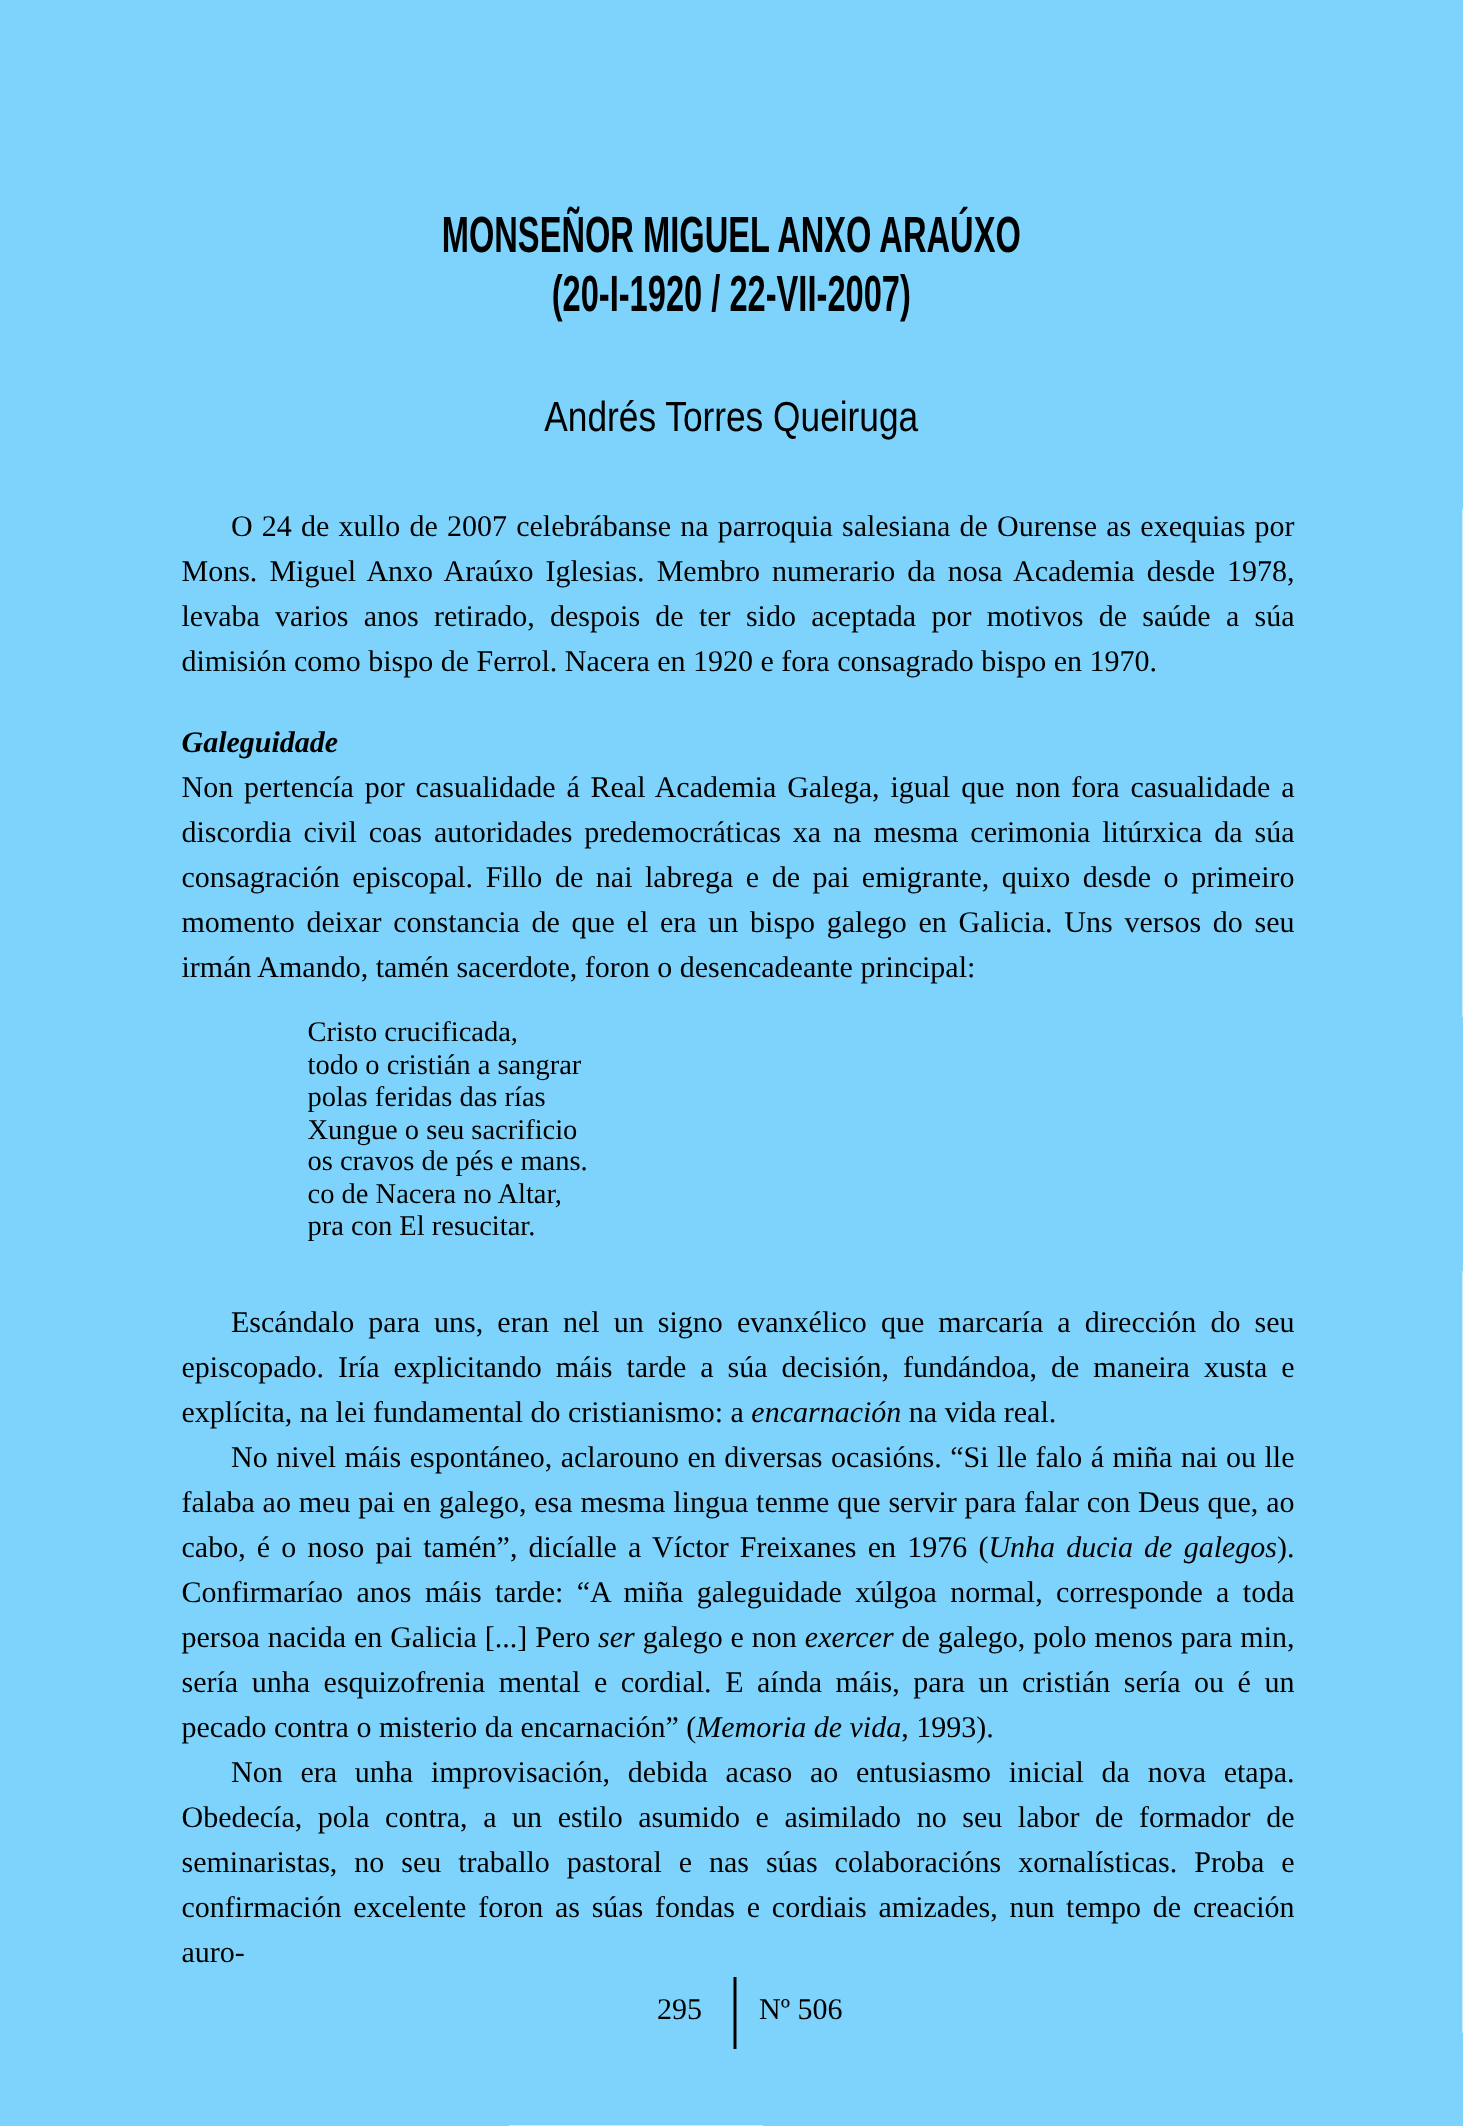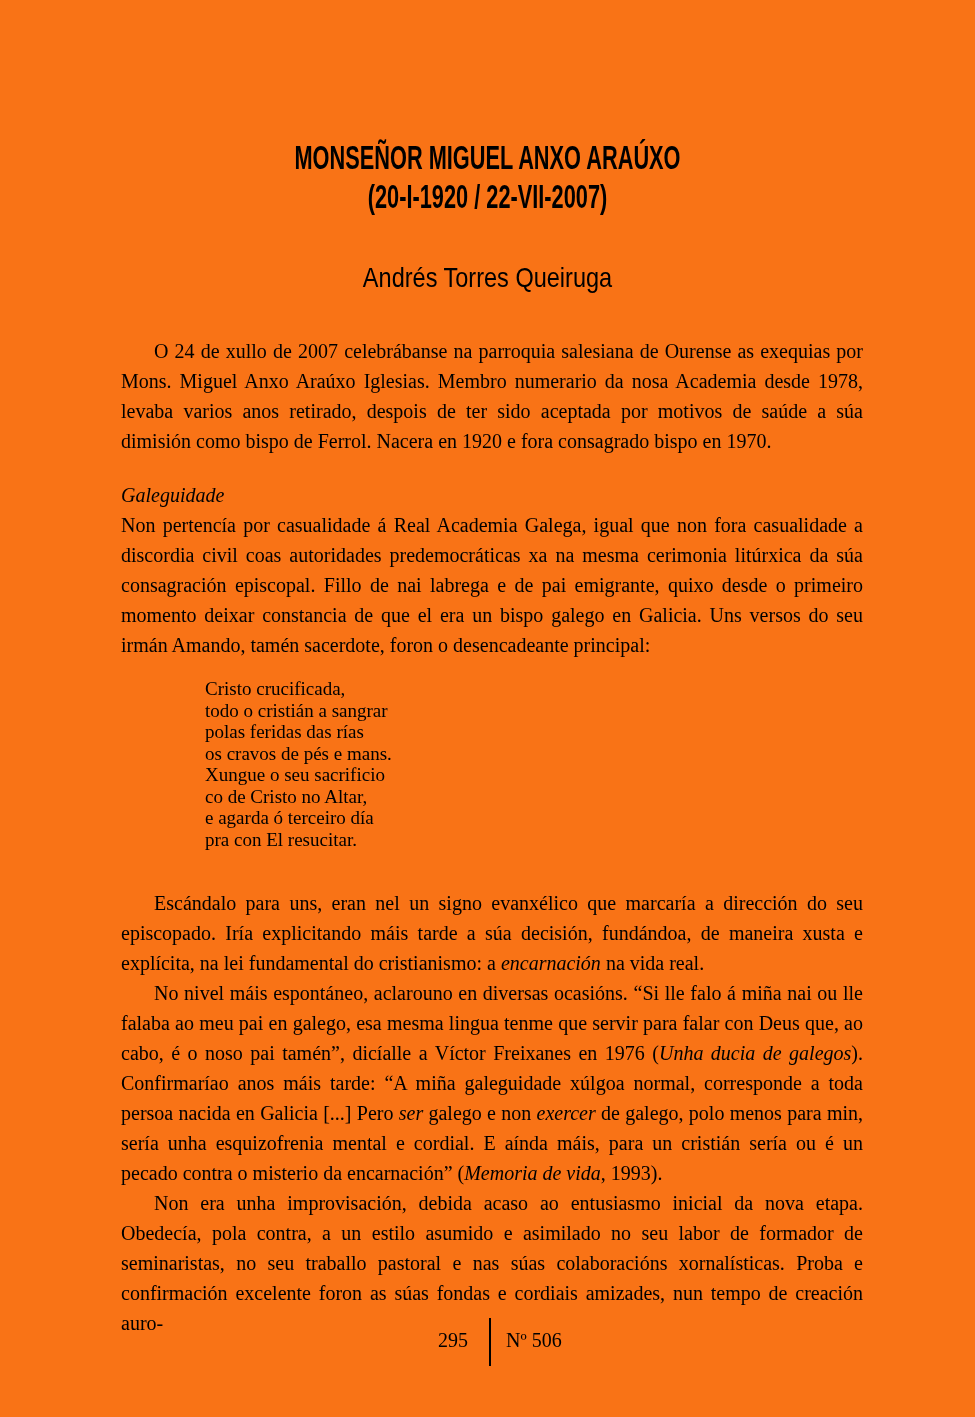--- a/index.html
+++ b/index.html
@@ -4,21 +4,21 @@
 <style>
   html, body {
     margin: 0;
     padding: 0;
     background: #ffffff;
   }
   .page {
     position: relative;
     width: 975px;
     height: 1417px;
-    background: #f97316;
+    background: #7dd3fc;
     color: #000000;
     overflow: hidden;
   }
   
   .masthead {
     padding-top: 138px;
     text-align: center;
     font-family: "Liberation Sans", sans-serif;
   }
   .title {
@@ -50,21 +50,21 @@
     font-family: "Liberation Serif", serif;
     font-size: 20px;
     line-height: 30px;
     text-align: justify;
   }
   .par { margin: 0; }
   .indent { text-indent: 33px; }
   .section-heading {
     margin: 24px 0 0 0;
     font-size: 20px;
-    font-weight: normal;
+    font-weight: bold;
     font-style: italic;
     line-height: 30px;
     text-align: left;
   }
   .poem {
     margin: 18px 0 0 84px;
     font-size: 19px;
     line-height: 21.5px;
     text-align: left;
   }
@@ -122,24 +122,23 @@
     <p class="par indent"><span>O 24 de xullo de 2007 celebrábanse na parroquia salesiana de Ourense as exequias por Mons. Miguel Anxo Araúxo Iglesias. Membro numerario da nosa Academia desde 1978, levaba varios anos retirado, despois de ter sido aceptada por motivos de saúde a súa dimisión como bispo de Ferrol. Nacera en 1920 e fora consagrado bispo en 1970.</span></p>
 
     <h2 class="section-heading">Galeguidade</h2>
 
     <p class="par"><span>Non pertencía por casualidade á Real Academia Galega, igual que non fora casualidade a discordia civil coas autoridades predemocráticas xa na mesma cerimonia litúrxica da súa consagración episcopal. Fillo de nai labrega e de pai emigrante, quixo desde o primeiro momento deixar constancia de que el era un bispo galego en Galicia. Uns versos do seu irmán Amando, tamén sacerdote, foron o desencadeante principal:</span></p>
 
     <blockquote class="poem">
       <div class="poem-line">Cristo crucificada,</div>
       <div class="poem-line">todo o cristián a sangrar</div>
       <div class="poem-line">polas feridas das rías</div>
+      <div class="poem-line">Xungue o seu sacrificio</div>
       <div class="poem-line">os cravos de pés e mans.</div>
-      <div class="poem-line">Xungue o seu sacrificio</div>
-      <div class="poem-line">co de Cristo no Altar,</div>
-      <div class="poem-line">e agarda ó terceiro día</div>
+      <div class="poem-line">co de Nacera no Altar,</div>
       <div class="poem-line">pra con El resucitar.</div>
     </blockquote>
 
     <p class="par indent after-poem"><span>Escándalo para uns, eran nel un signo evanxélico que marcaría a dirección do seu episcopado. Iría explicitando máis tarde a súa decisión, fundándoa, de maneira xusta e explícita, na lei fundamental do cristianismo: a </span><em>encarnación</em><span> na vida real.</span></p>
 
     <p class="par indent"><span>No nivel máis espontáneo, aclarouno en diversas ocasións. “Si lle falo á miña nai ou lle falaba ao meu pai en galego, esa mesma lingua tenme que servir para falar con Deus que, ao cabo, é o noso pai tamén”, dicíalle a Víctor Freixanes en 1976 (</span><em>Unha ducia de galegos</em><span>). Confirmaríao anos máis tarde: “A miña galeguidade xúlgoa normal, corresponde a toda persoa nacida en Galicia [...] Pero </span><em>ser</em><span> galego e non </span><em>exercer</em><span> de galego, polo menos para min, sería unha esquizofrenia mental e cordial. E aínda máis, para un cristián sería ou é un pecado contra o misterio da encarnación” (</span><em>Memoria de vida</em><span>, 1993).</span></p>
 
     <p class="par indent"><span>Non era unha improvisación, debida acaso ao entusiasmo inicial da nova etapa. Obedecía, pola contra, a un estilo asumido e asimilado no seu labor de formador de seminaristas, no seu traballo pastoral e nas súas colaboracións xornalísticas. Proba e confirmación excelente foron as súas fondas e cordiais amizades, nun tempo de creación auro-</span></p>
 
   </main>

